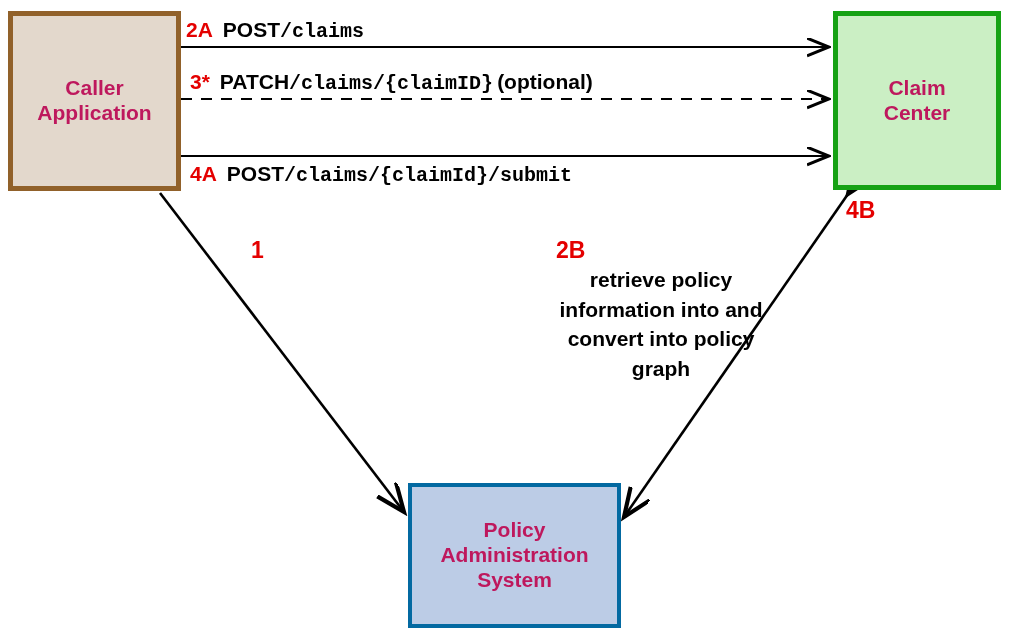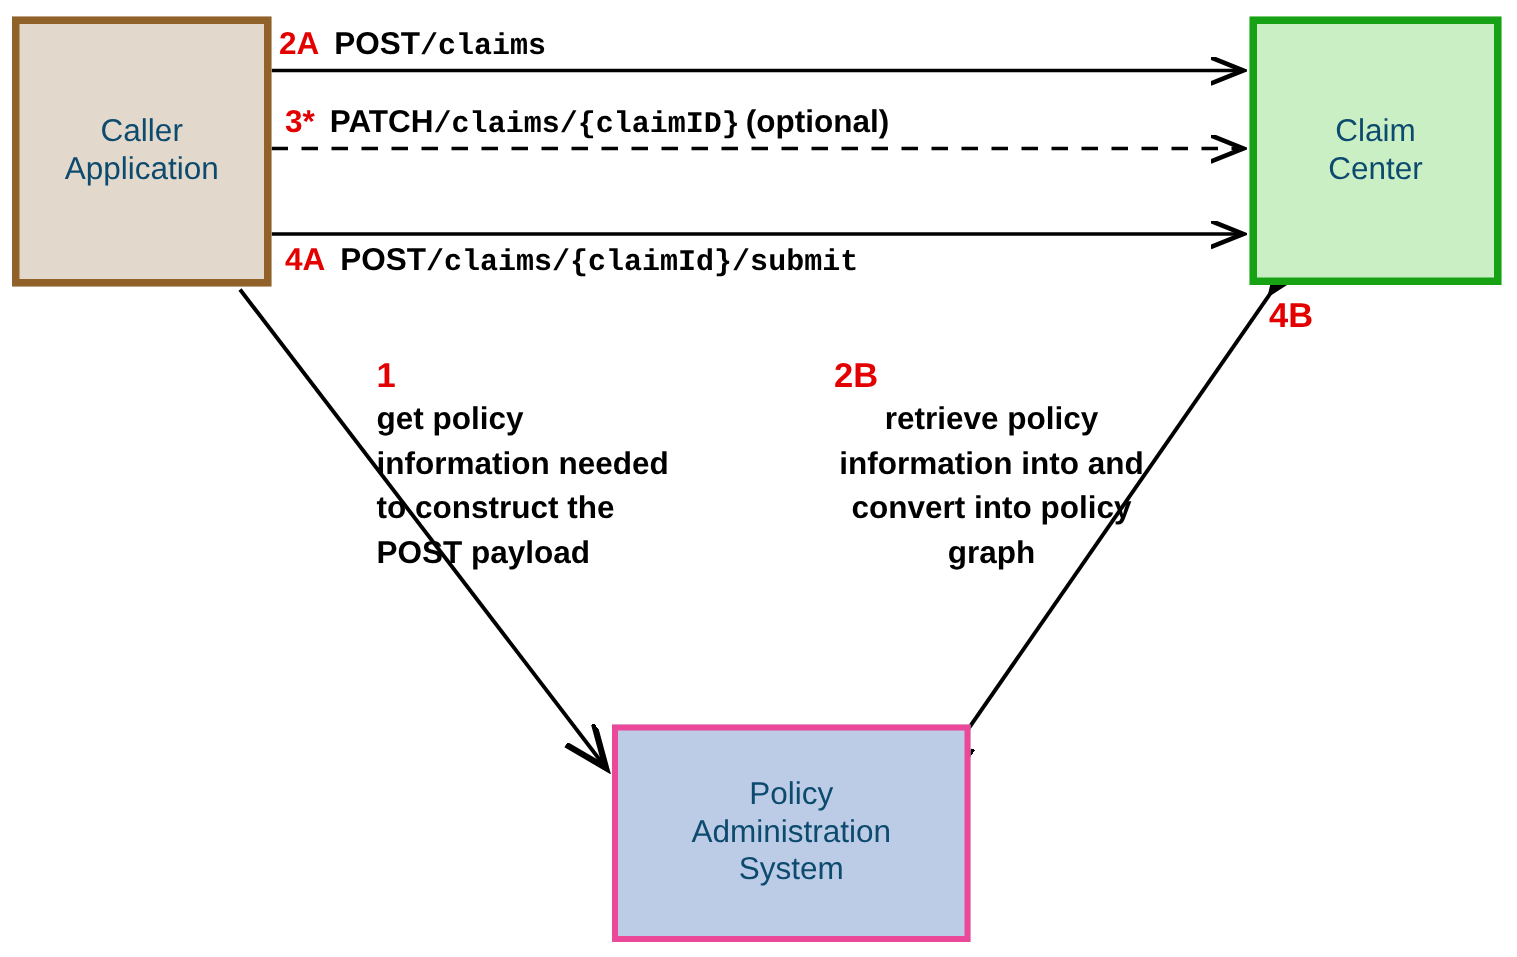--- a/index.html
+++ b/index.html
@@ -28,45 +28,45 @@
   }
 
   
   .node {
     position: absolute;
     box-sizing: border-box;
     display: flex;
     align-items: center;
     justify-content: center;
     text-align: center;
-    font-weight: normal;
-    color: #0c4a6e;
+    font-weight: bold;
+    color: #be185d;
     line-height: 1.18;
   }
   .node .node-label { display: block; }
 
   #node-caller {
     left: 8px;  top: 11px;
     width: 173px; height: 180px;
     background: #E3D8CC;
     border: 5px solid #91612A;
     font-size: 21px;
   }
   #node-claimcenter {
     left: 833px; top: 11px;
     width: 168px; height: 179px;
     background: #CBEFC4;
     border: 5px solid #16A214;
     font-size: 21px;
   }
   #node-pas {
     left: 408px; top: 483px;
-    width: 239px; height: 145px;
+    width: 213px; height: 145px;
     background: #BCCCE6;
-    border: 4px solid #ec4899;
+    border: 4px solid #0369a1;
     font-size: 21px;
     justify-content: center;
   }
 
   
   .api-label {
     position: absolute;
     white-space: nowrap;
     font-size: 21px;
     font-weight: bold;
@@ -168,21 +168,20 @@
   <div class="api-label" id="label-3">
     <span class="step">3*</span><span class="verb">PATCH</span><span class="path">/claims/{claimID}</span><span class="note">(optional)</span>
   </div>
 
   <div class="api-label" id="label-4a">
     <span class="step">4A</span><span class="verb">POST</span><span class="path">/claims/{claimId}/submit</span><span class="note"></span>
   </div>
 
   <div class="annot" id="annot-1">
     <span class="step">1</span>
-    <span class="body">get policy information needed to construct the POST payload</span>
   </div>
 
   <div class="annot" id="annot-2b">
     <span class="step">2B</span>
     <span class="body">retrieve policy information into and convert into policy graph</span>
   </div>
 
   <div class="annot" id="annot-4b">
     <span class="step">4B</span>
   </div>

